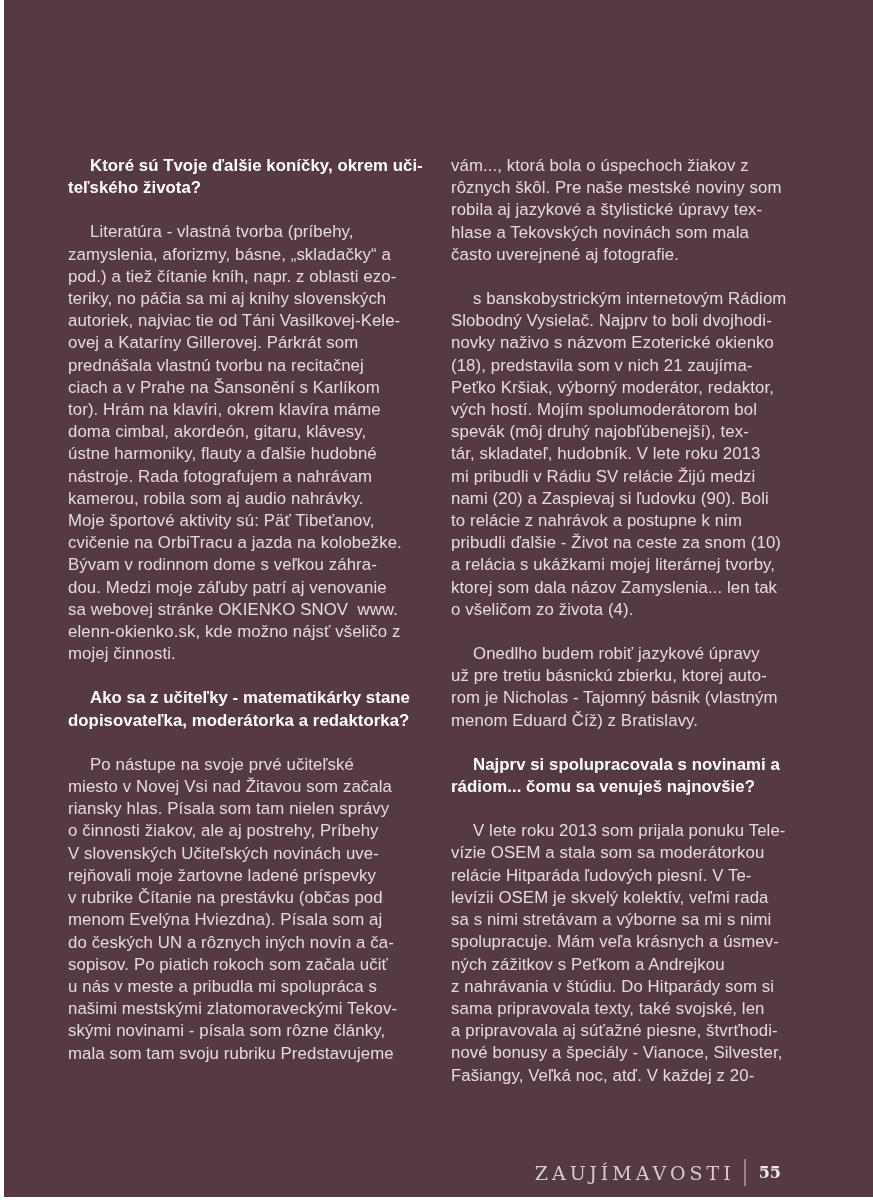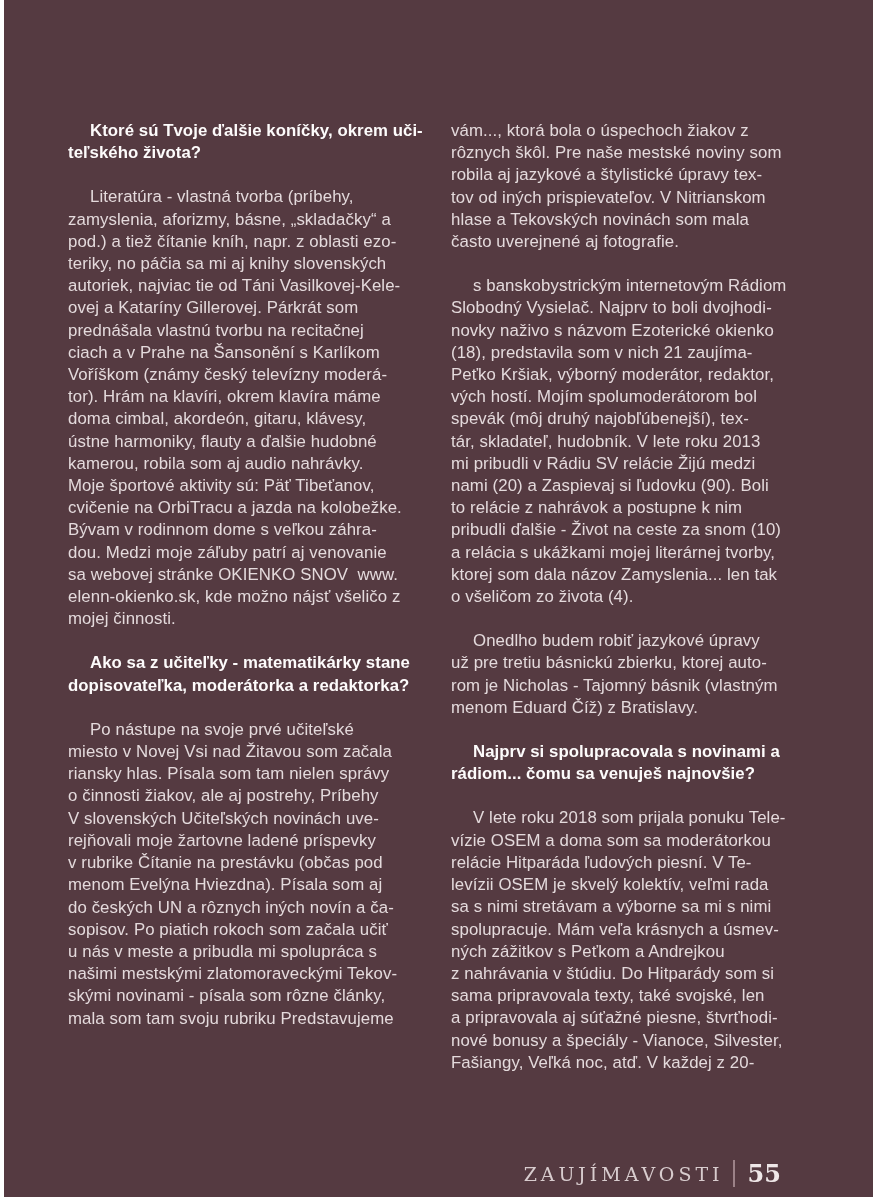--- a/index.html
+++ b/index.html
@@ -14,21 +14,21 @@
     position:absolute;
     top:0;right:0;bottom:3px;left:4px;
     background:#553a41;
   }
   .columns{
     position:absolute;
     top:120px;left:68px;
     width:745px;
     display:flex;
   }
-  .column{width:362px;}
+  .column{width:362px;margin-top:35px;}
   .col1{margin-right:21px;}
   .col2{width:360px;}
   .block{margin:0 0 22px 0;}
   .block:last-child{margin-bottom:0;}
   .line{
     white-space:pre;
     font-size:16.8px;
     line-height:22.2px;
     color:#e4dadc;
     letter-spacing:0.1px;
@@ -50,21 +50,21 @@
     font-size:19px;
     letter-spacing:4px;
     color:#d8ccce;
   }
   .folio-divider{
     width:2px;height:27px;
     background:#9c8288;
     margin:0 13px 0 9px;
   }
   .folio-number{
-    font-size:24px;
+    font-size:16px;
     font-weight:bold;
     color:#efe7e8;
     font-variant-numeric:oldstyle-nums;
   }
   .edge-left{position:absolute;top:0;left:0;width:4px;height:1200px;background:#ffffff;}
   .edge-bottom{position:absolute;bottom:0;left:0;width:873px;height:3px;background:#ffffff;}
 </style>
 </head>
 <body>
 
@@ -81,24 +81,24 @@
         </div>
         <div class="block paragraph indent">
           <div class="line">Literatúra - vlastná tvorba (príbehy,</div>
           <div class="line">zamyslenia, aforizmy, básne, „skladačky“ a</div>
           <div class="line">pod.) a tiež čítanie kníh, napr. z oblasti ezo-</div>
           <div class="line">teriky, no páčia sa mi aj knihy slovenských</div>
           <div class="line">autoriek, najviac tie od Táni Vasilkovej-Kele-</div>
           <div class="line">ovej a Kataríny Gillerovej. Párkrát som</div>
           <div class="line">prednášala vlastnú tvorbu na recitačnej</div>
           <div class="line">ciach a v Prahe na Šansonění s Karlíkom</div>
-          <div class="line">Voříškom (známy český televízny moderá-</div>
           <div class="line">tor). Hrám na klavíri, okrem klavíra máme</div>
           <div class="line">doma cimbal, akordeón, gitaru, klávesy,</div>
           <div class="line">ústne harmoniky, flauty a ďalšie hudobné</div>
+          <div class="line">nástroje. Rada fotografujem a nahrávam</div>
           <div class="line">kamerou, robila som aj audio nahrávky.</div>
           <div class="line">Moje športové aktivity sú: Päť Tibeťanov,</div>
           <div class="line">cvičenie na OrbiTracu a jazda na kolobežke.</div>
           <div class="line">Bývam v rodinnom dome s veľkou záhra-</div>
           <div class="line">dou. Medzi moje záľuby patrí aj venovanie</div>
           <div class="line">sa webovej stránke OKIENKO SNOV  www.</div>
           <div class="line">elenn-okienko.sk, kde možno nájsť všeličo z</div>
           <div class="line">mojej činnosti.</div>
         </div>
         <div class="block heading indent">
@@ -120,21 +120,20 @@
           <div class="line">našimi mestskými zlatomoraveckými Tekov-</div>
           <div class="line">skými novinami - písala som rôzne články,</div>
           <div class="line">mala som tam svoju rubriku Predstavujeme</div>
         </div>
       </div>
       <div class="column col2">
         <div class="block paragraph">
           <div class="line">vám..., ktorá bola o úspechoch žiakov z</div>
           <div class="line">rôznych škôl. Pre naše mestské noviny som</div>
           <div class="line">robila aj jazykové a štylistické úpravy tex-</div>
-          <div class="line">tov od iných prispievateľov. V Nitrianskom</div>
           <div class="line">hlase a Tekovských novinách som mala</div>
           <div class="line">často uverejnené aj fotografie.</div>
         </div>
         <div class="block paragraph indent">
           <div class="line">s banskobystrickým internetovým Rádiom</div>
           <div class="line">Slobodný Vysielač. Najprv to boli dvojhodi-</div>
           <div class="line">novky naživo s názvom Ezoterické okienko</div>
           <div class="line">(18), predstavila som v nich 21 zaujíma-</div>
           <div class="line">Peťko Kršiak, výborný moderátor, redaktor,</div>
           <div class="line">vých hostí. Mojím spolumoderátorom bol</div>
@@ -152,22 +151,22 @@
           <div class="line">Onedlho budem robiť jazykové úpravy</div>
           <div class="line">už pre tretiu básnickú zbierku, ktorej auto-</div>
           <div class="line">rom je Nicholas - Tajomný básnik (vlastným</div>
           <div class="line">menom Eduard Číž) z Bratislavy.</div>
         </div>
         <div class="block heading indent">
           <div class="line">Najprv si spolupracovala s novinami a</div>
           <div class="line">rádiom... čomu sa venuješ najnovšie?</div>
         </div>
         <div class="block paragraph indent">
-          <div class="line">V lete roku 2018 som prijala ponuku Tele-</div>
-          <div class="line">vízie OSEM a doma som sa moderátorkou</div>
+          <div class="line">V lete roku 2013 som prijala ponuku Tele-</div>
+          <div class="line">vízie OSEM a stala som sa moderátorkou</div>
           <div class="line">relácie Hitparáda ľudových piesní. V Te-</div>
           <div class="line">levízii OSEM je skvelý kolektív, veľmi rada</div>
           <div class="line">sa s nimi stretávam a výborne sa mi s nimi</div>
           <div class="line">spolupracuje. Mám veľa krásnych a úsmev-</div>
           <div class="line">ných zážitkov s Peťkom a Andrejkou</div>
           <div class="line">z nahrávania v štúdiu. Do Hitparády som si</div>
           <div class="line">sama pripravovala texty, také svojské, len</div>
           <div class="line">a pripravovala aj súťažné piesne, štvrťhodi-</div>
           <div class="line">nové bonusy a špeciály - Vianoce, Silvester,</div>
           <div class="line">Fašiangy, Veľká noc, atď. V každej z 20-</div>

